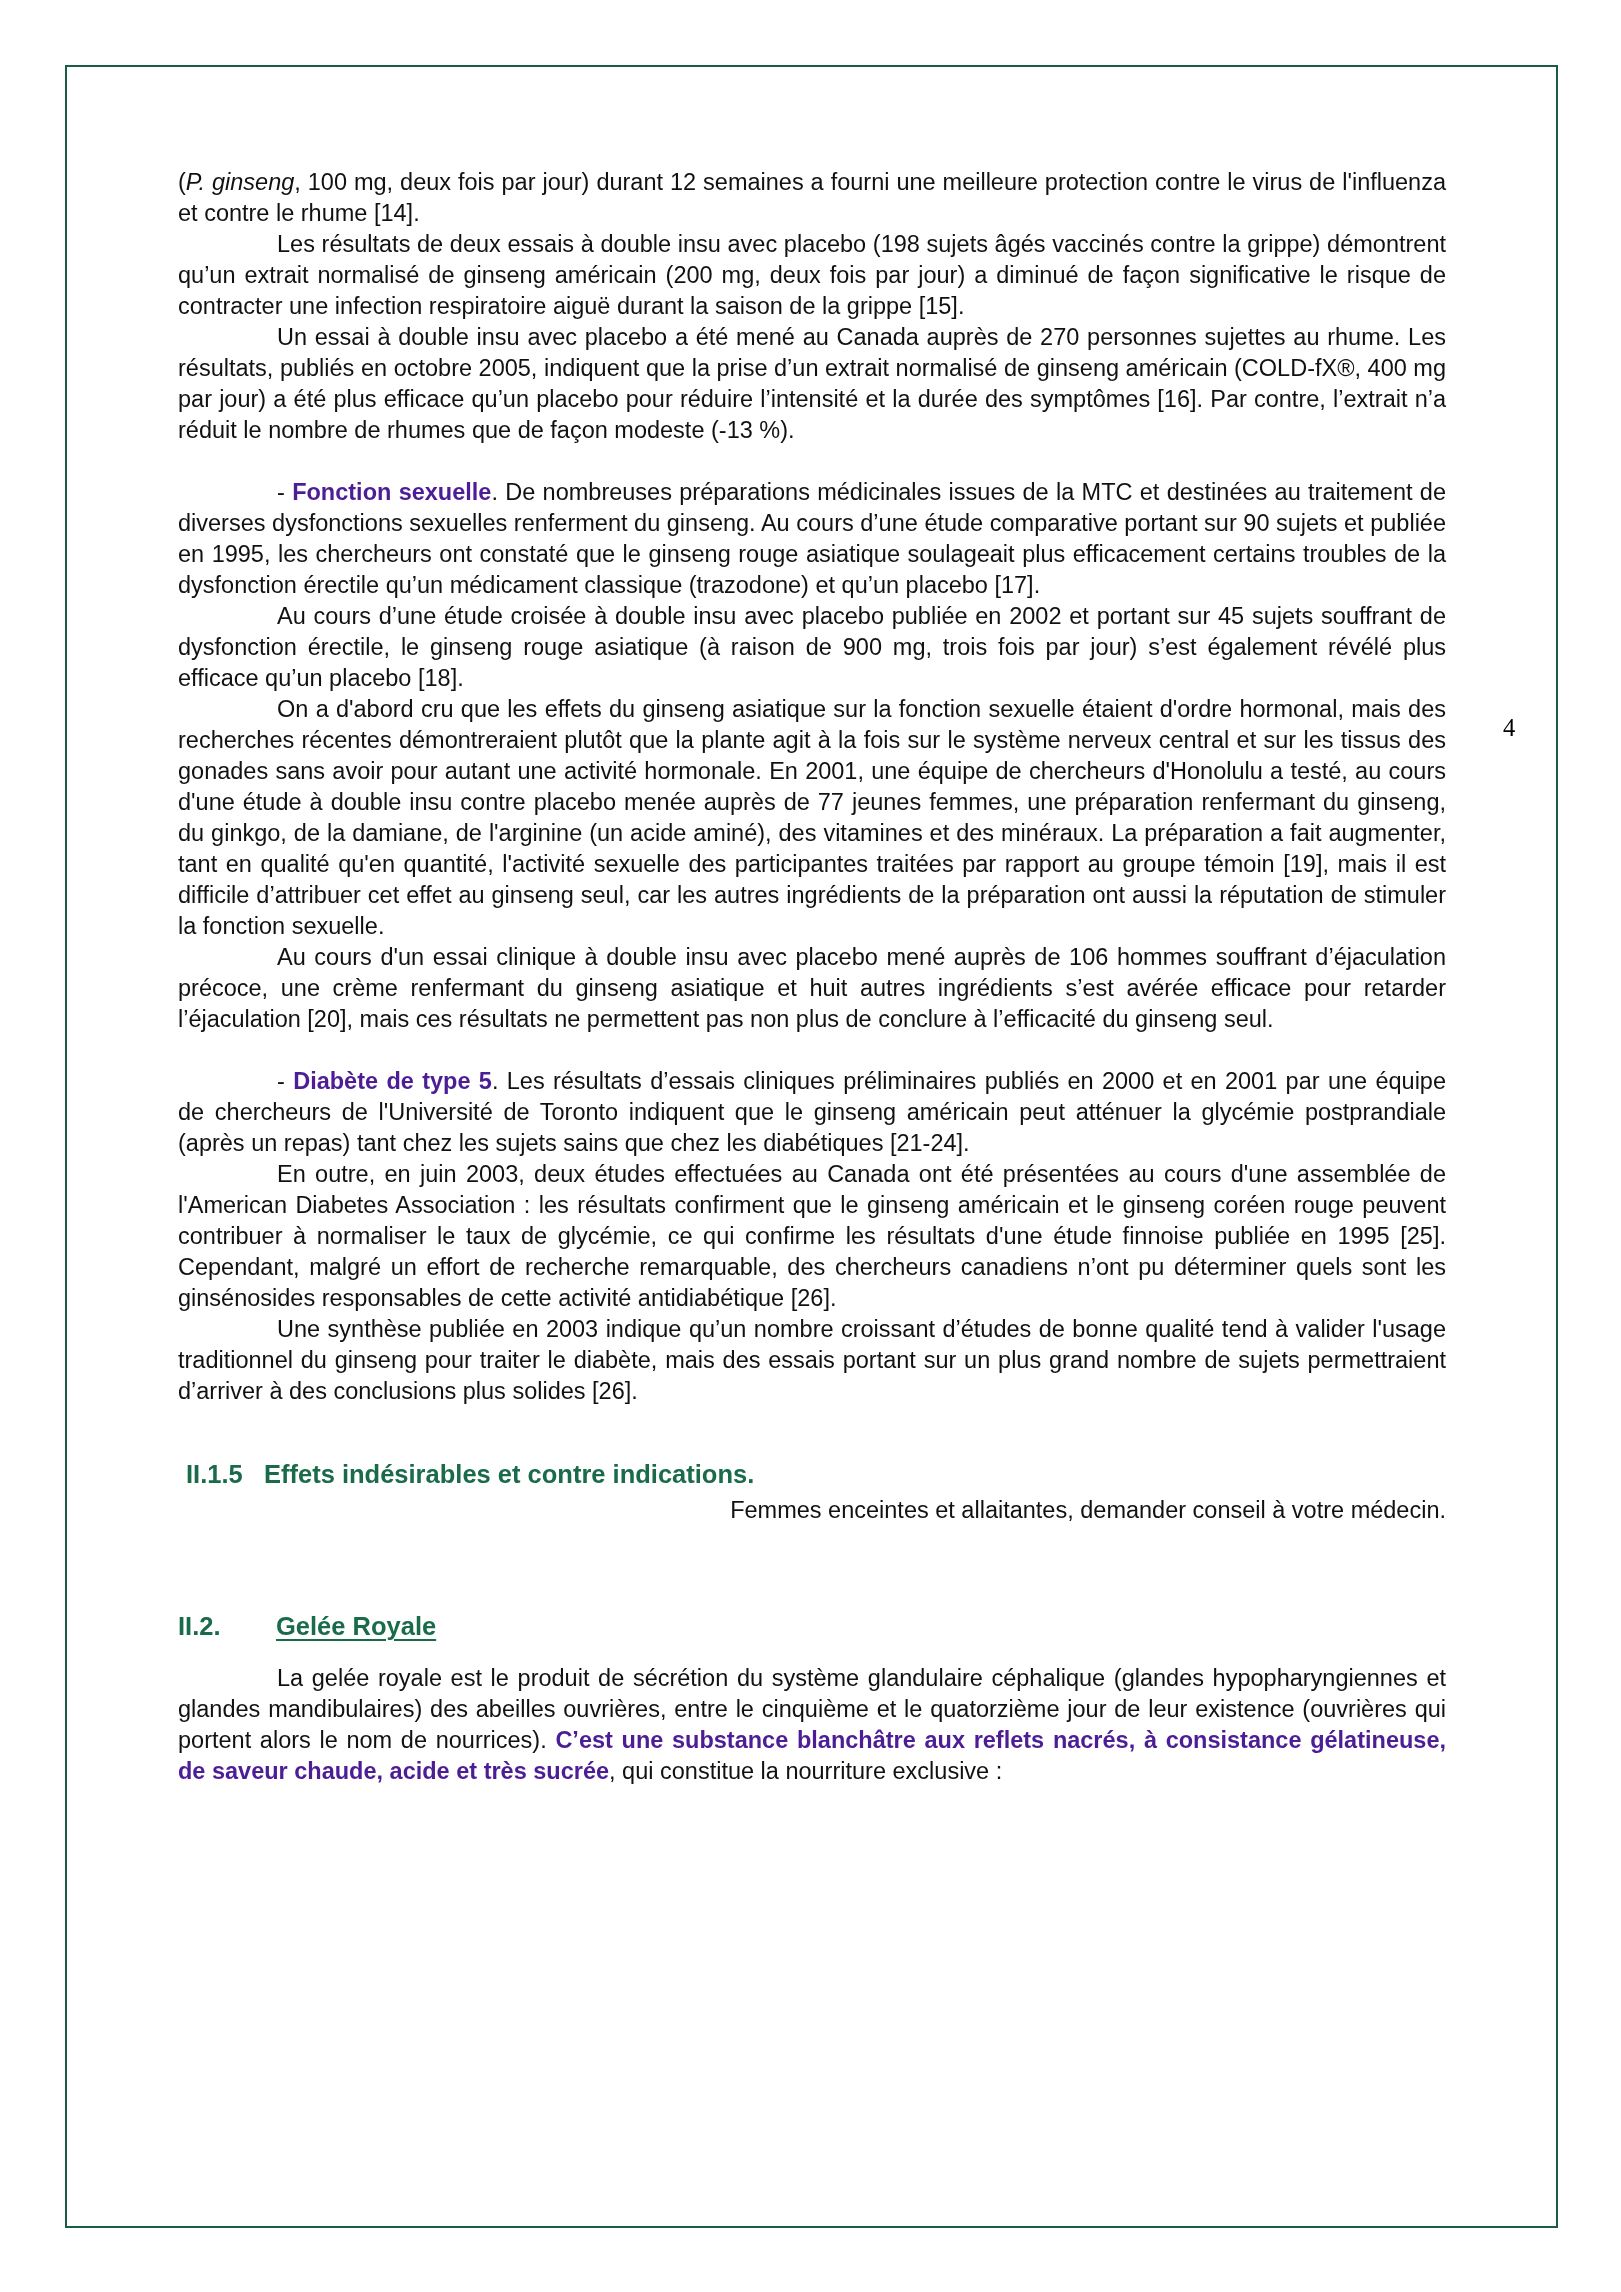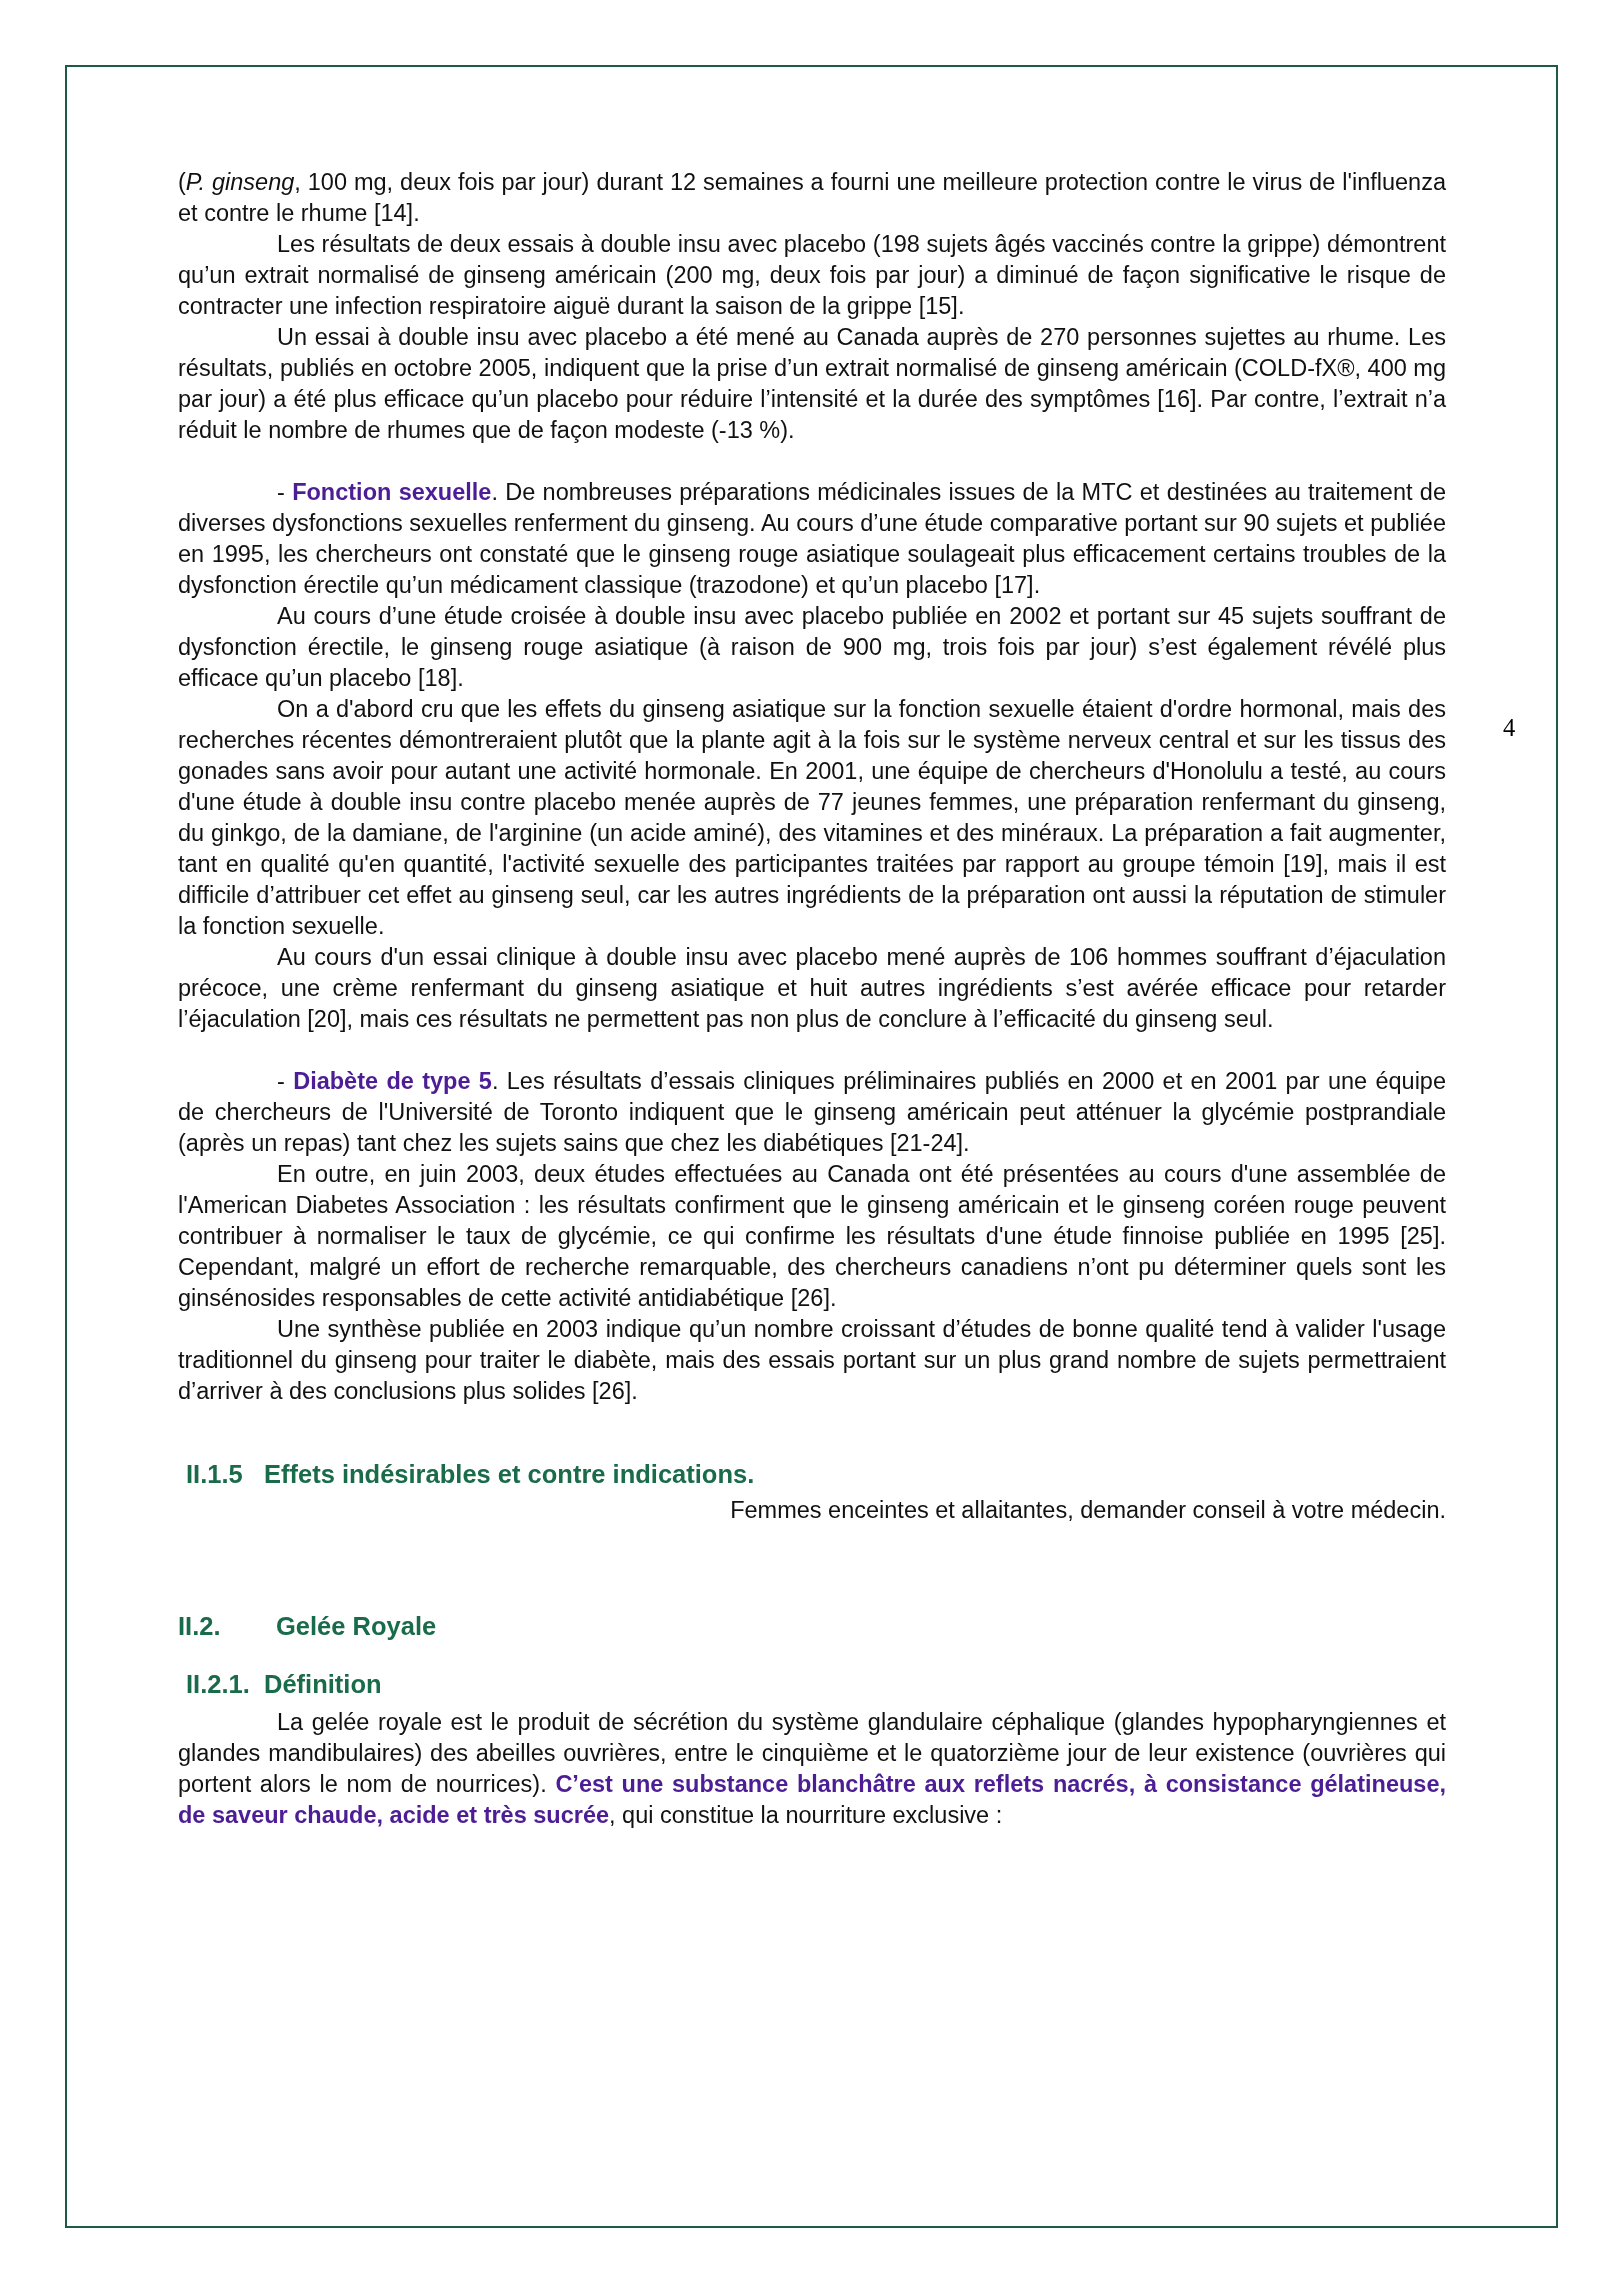--- a/index.html
+++ b/index.html
@@ -24,21 +24,21 @@
   .gap { height: 31px; }
   .p .b { font-weight: bold; color: #4c1d95; }
   .p .i { font-style: italic; }
   .h3 {
     margin: 8px; font-weight: bold; color: #1a6b4a; font-size: 25.5px;
     line-height: 30px; white-space: pre;
   }
   .h3 .num { display: inline-block; width: 78px; }
   .h2 {
     margin: 0; font-weight: bold; color: #1a6b4a; font-size: 25.5px;
-    line-height: 30px; text-decoration-thickness: 2px;
+    line-height: 30px; text-decoration: underline; text-decoration-thickness: 2px;
     text-underline-offset: 3.9px;
   }
   .h2 .num { display: inline-block; width: 98px; }
   .h2b .num { display: inline-block; width: 78px; }
 </style>
 </head>
 <body>
 
 <div class="frame"></div>
 
@@ -61,16 +61,15 @@
     </div>
 
   <div style="height: 44px;"></div>
   <h3 class="h3"><span class="num">II.1.5</span><span>Effets indésirables et contre indications.</span></h3>
   <p class="p" style="text-align:right; line-height: 27.4px;">Femmes enceintes et allaitantes, demander conseil à votre médecin.</p>
 
   <div style="height: 87px;"></div>
   <h2 class="h2"><span class="num">II.2.</span><span>Gelée Royale</span></h2>
 
   <div style="height: 19.6px;"></div>
-  <h3 class="h3 h2b"><span class="num">II.2.1.</span><span>Définition</span></h3>
   <p class="p indent" id="def-para" style="margin-top: 2px;"><span>La gelée royale est le produit de sécrétion du système glandulaire céphalique (glandes hypopharyngiennes et glandes mandibulaires) des abeilles ouvrières, entre le cinquième et le quatorzième jour de leur existence (ouvrières qui portent alors le nom de nourrices). </span><span class="b">C’est une substance blanchâtre aux reflets nacrés, à consistance gélatineuse, de saveur chaude, acide et très sucrée</span><span>, qui constitue la nourriture exclusive :</span></p>
 </div>
 
 
 </body></html>

